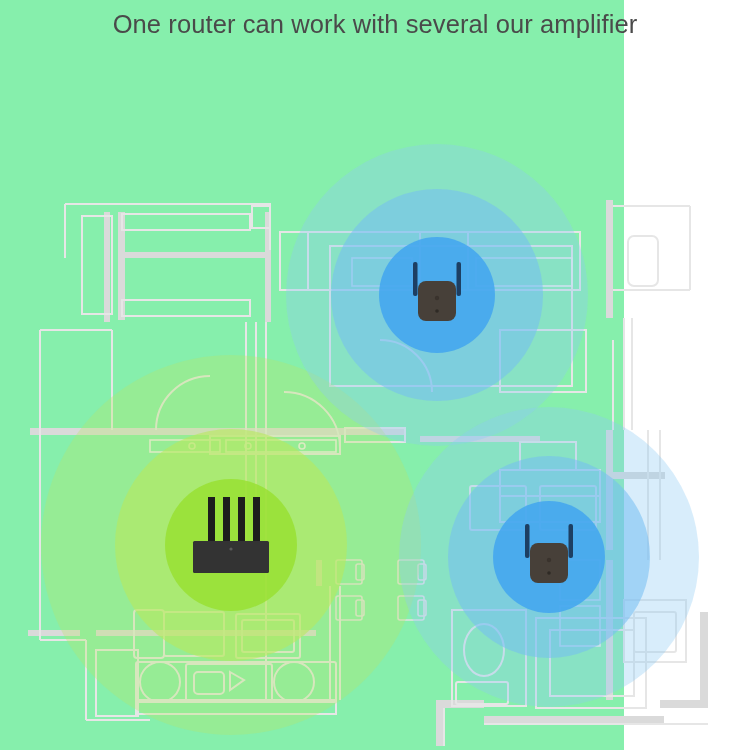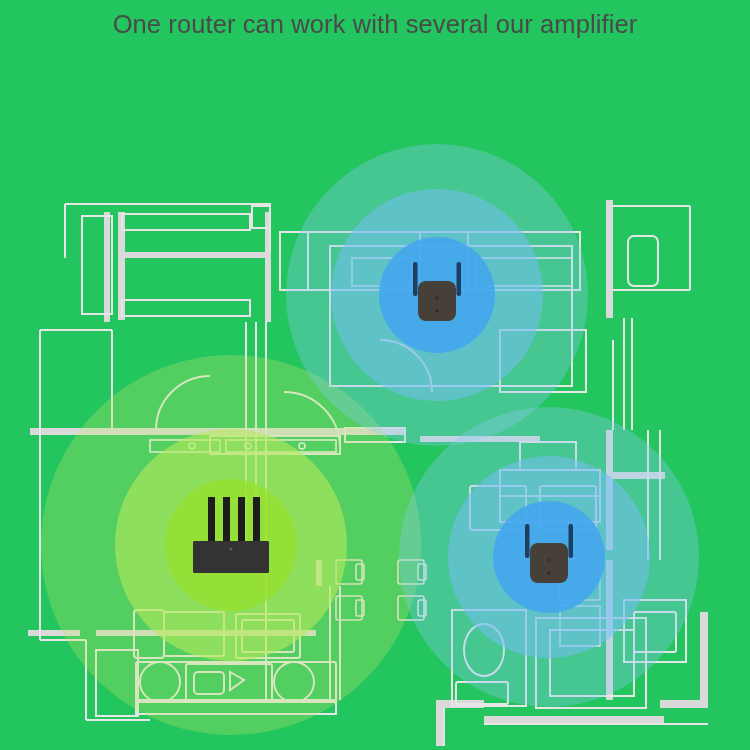--- a/index.html
+++ b/index.html
@@ -5,23 +5,23 @@
   * { margin:0; padding:0; box-sizing:border-box; }
   html,body { width:750px; height:750px; }
   body {
     background:#ffffff;
     font-family:"Liberation Sans", sans-serif;
     overflow:hidden;
     position:relative;
   }
   #stage {
     position:relative;
-    width:750px;
+    width:624px;
     height:750px;
-    background:#22c55e;
+    background:#86efac;
   }
   
   #title-bar {
     position:absolute;
     top:0; left:0;
     width:750px;
     height:48px;
     display:flex;
     align-items:center;
     justify-content:center;

